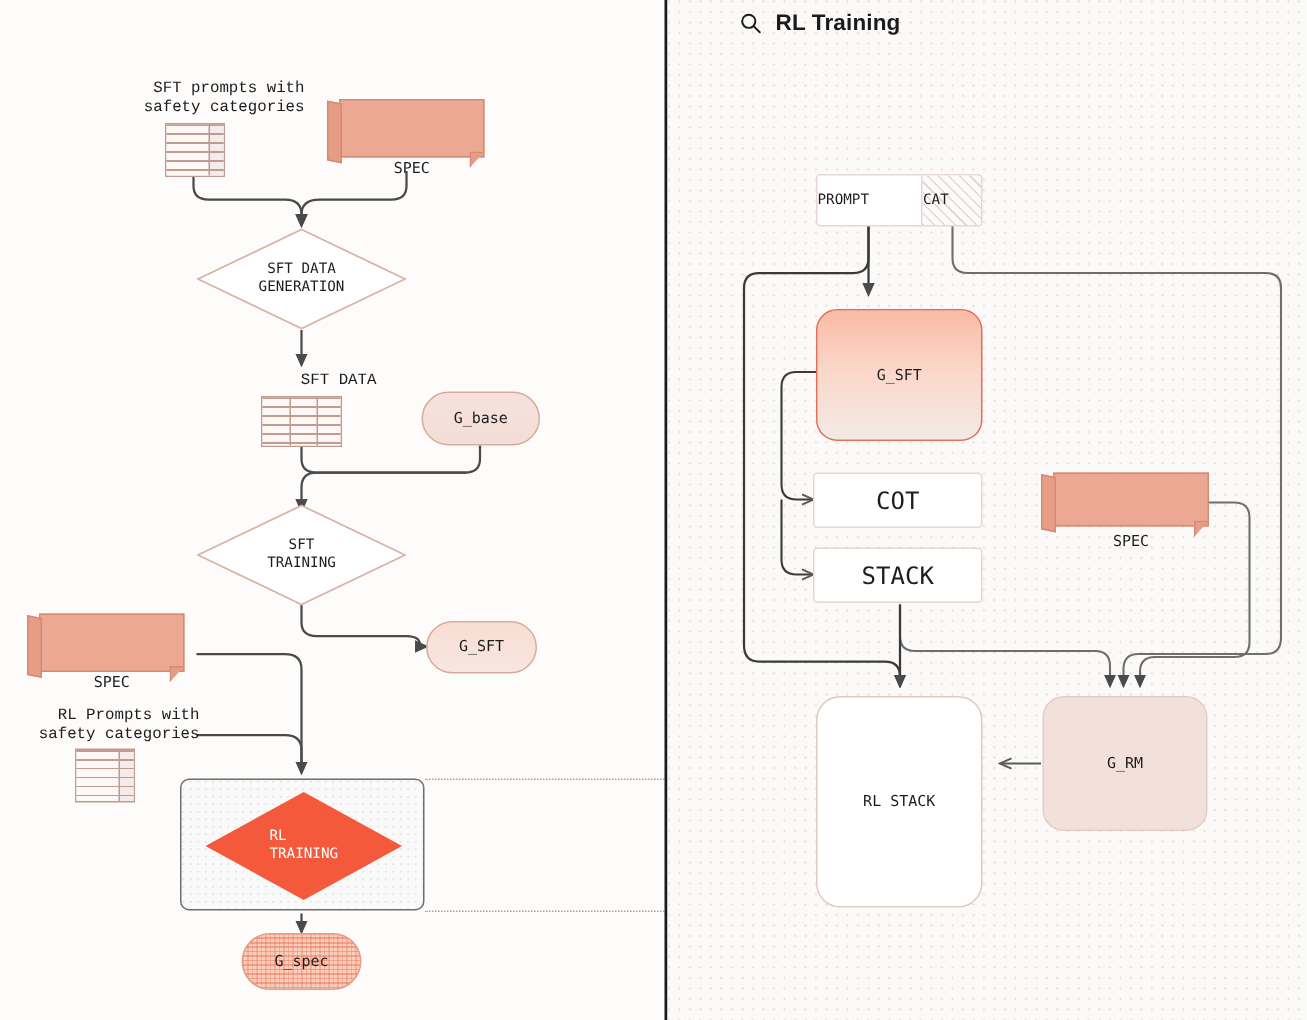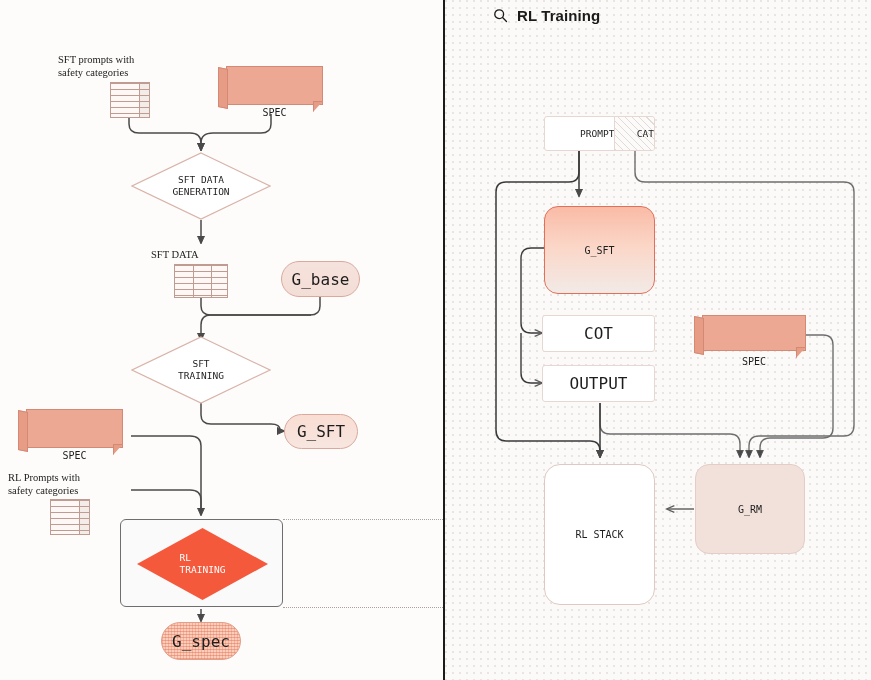--- a/index.html
+++ b/index.html
@@ -44,43 +44,43 @@
     font-family: "DejaVu Sans Mono", "Liberation Mono", monospace;
     color: #1d1d1d;
     white-space: pre;
     text-align: center;
     margin-top: 46px;
   }
 
   
   .caption {
     position: absolute;
-    font-family: Liberation Serif, serif;
+    font-family: Liberation Mono, monospace;
     font-size: 10.5px; line-height: 13px; color: #1b1b1b;
-    text-align: left; white-space: pre;
+    text-align: right; white-space: pre;
   }
 
   
   .diamond-outline { position: absolute; }
   .diamond-outline .txt {
     position: absolute; inset: 0;
     display: flex; align-items: center; justify-content: center;
     font-family: "DejaVu Sans Mono", "Liberation Mono", monospace;
     font-size: 9.5px; line-height: 12px; color: #1d1d1d; text-align: center;
     white-space: pre;
   }
 
   
   .pill {
     position: absolute;
     display: flex; align-items: center; justify-content: center;
     border-radius: 999px;
     border: 1px solid #d9a99c;
     font-family: "DejaVu Sans Mono", "Liberation Mono", monospace;
-    font-size: 16px; color: #1d1d1d;
+    font-size: 10px; color: #1d1d1d;
   }
   .pill-gbase { background: linear-gradient(180deg,#f6e2dc 0%, #f3ded7 100%); }
   .pill-gsft  { background: linear-gradient(180deg,#f9ddd3 0%, #f7e6e0 100%); }
   .pill-gspec {
     background-color: #fbcdbb;
     background-image:
       repeating-linear-gradient(0deg, rgba(226,108,77,.45) 0 1px, transparent 1px 3px),
       repeating-linear-gradient(90deg, rgba(226,108,77,.30) 0 1px, transparent 1px 3px);
     border-color: #e39e89;
   }
@@ -116,21 +116,21 @@
     font-size: 16px; color: #1d1d1d;
   }
 
   
   #prompt-cat {
     position: absolute;
     border: 1px solid #e6d7d2; background: #ffffff;
     border-radius: 3px; display: flex; overflow: hidden;
   }
   #prompt-cat .cell {
-    display: flex; align-items: center; justify-content: flex-end;
+    display: flex; align-items: center; justify-content: flex-start;
     font-family: "DejaVu Sans Mono", "Liberation Mono", monospace;
     font-size: 9.5px; color: #1d1d1d;
   }
   #prompt-cat .cell-prompt { width: 70px; }
   #prompt-cat .cell-cat {
     width: 40px; border-left: 1px solid #e6d7d2;
     background-color: #fcfbfa;
     background-image: repeating-linear-gradient(45deg,
       rgba(190,180,175,.45) 0 1px, transparent 1px 5px);
   }
@@ -393,21 +393,21 @@
 
     <div class="rbox rbox-gsft" style="left:99px; top:206px; width:111px; height:88px;">
       <span>G_SFT</span>
     </div>
 
     <div class="prect" style="left:97px; top:315px; width:113px; height:37px;">
       <span>COT</span>
     </div>
 
     <div class="prect" style="left:97px; top:365px; width:113px; height:37px;">
-      <span>OUTPUT</span>
+      <span>STACK</span>
     </div>
 
     <div class="spec" style="left:249px; top:315px; width:112px; height:45px;">
       <div class="s-main"></div>
       <div class="s-fold"></div>
       <div class="s-tab"></div>
       <div class="s-txt lbl">SPEC</div>
     </div>
 
     <div class="rbox rbox-stack" style="left:99px; top:464px; width:111px; height:141px;">

